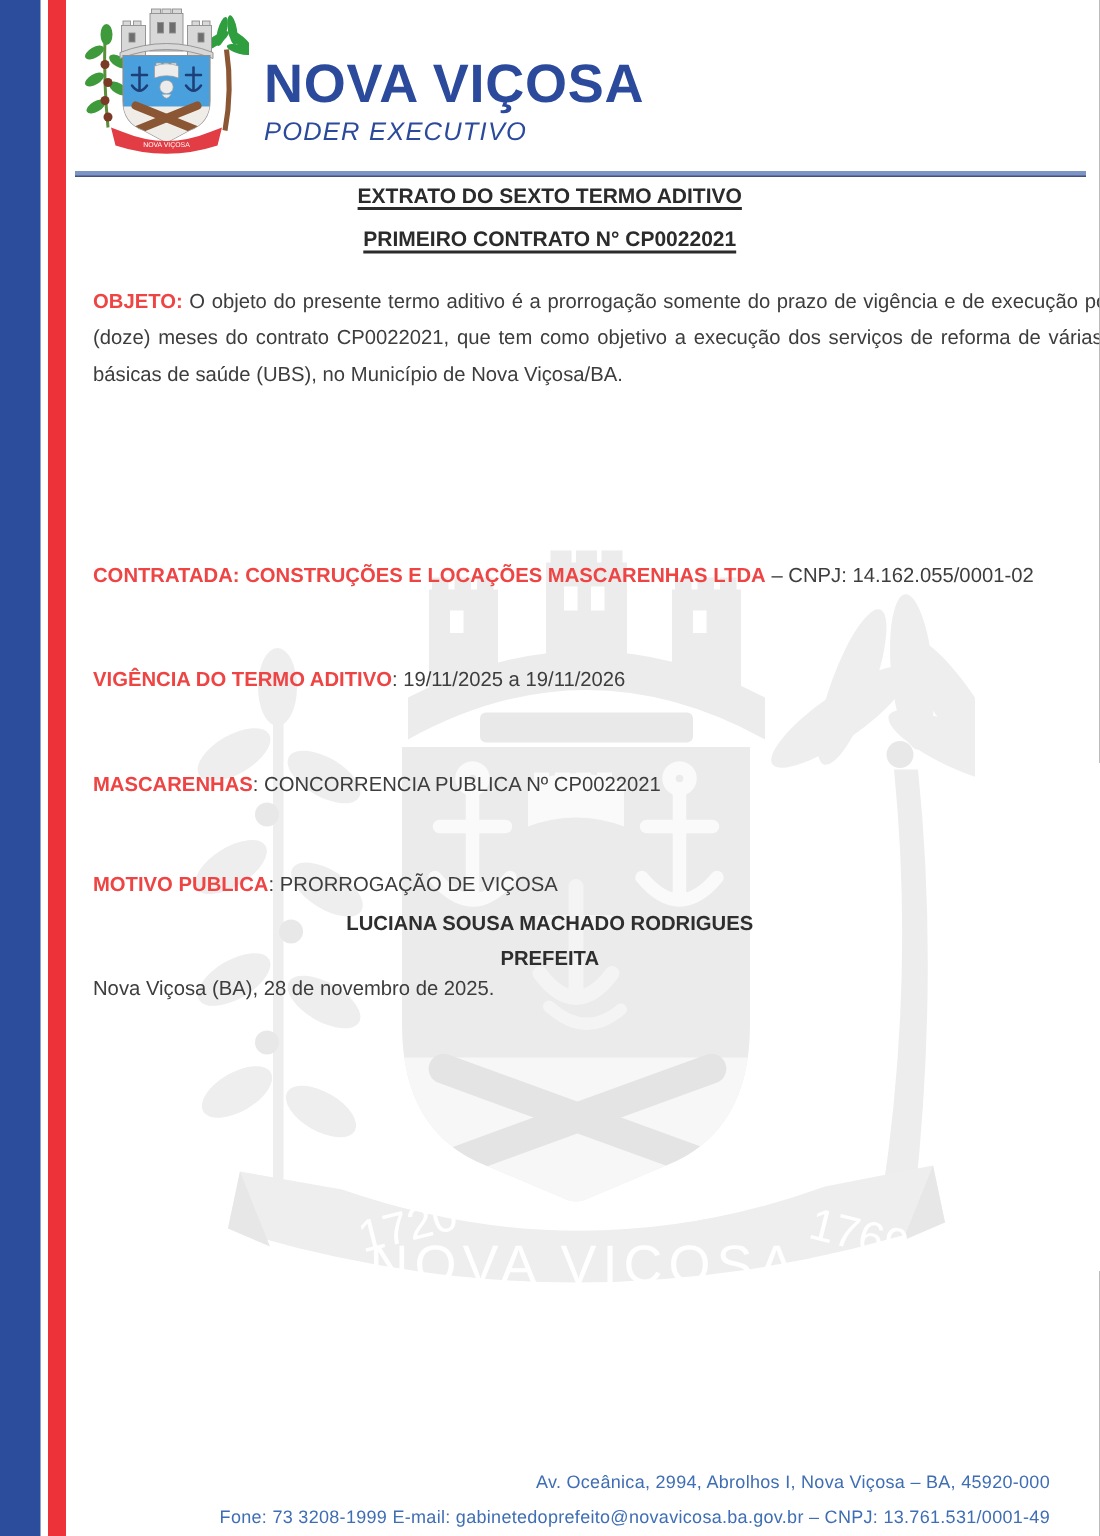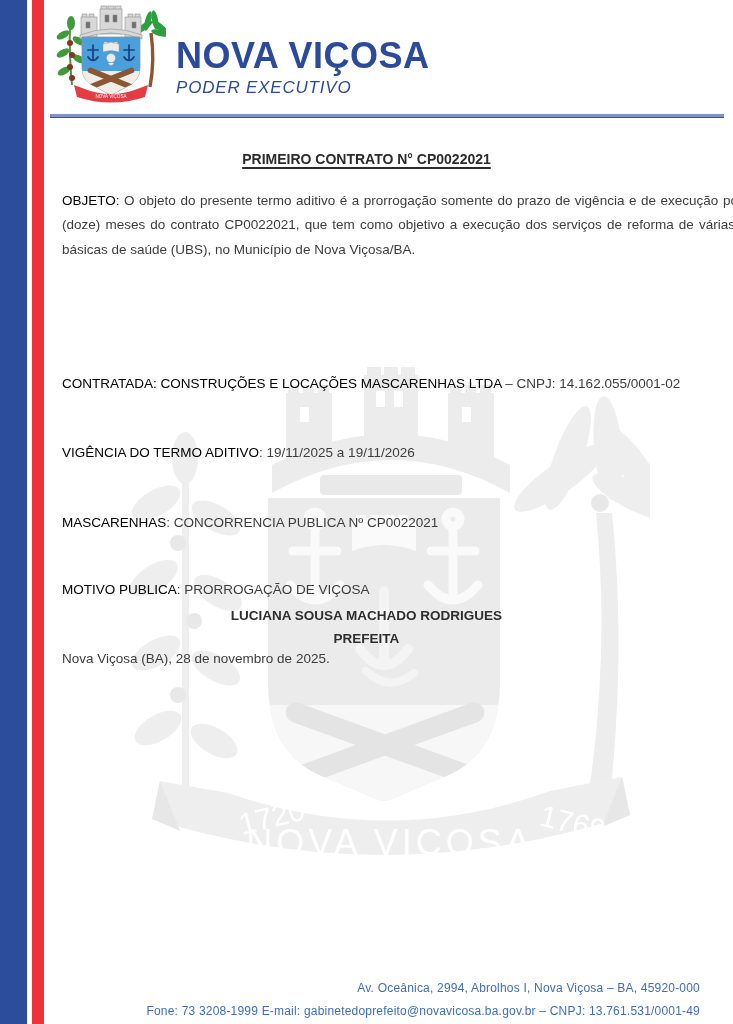--- a/index.html
+++ b/index.html
@@ -17,21 +17,21 @@
   .brand-subtitle{font-size:17px;font-weight:normal;font-style:italic;color:var(--brand-blue);
                   letter-spacing:0.8px;margin-top:5px;}
   .header-rule{position:absolute;left:50px;top:114px;width:674px;height:3px;
                background:var(--rule-blue);border-bottom:1.5px solid var(--rule-dark);}
   .doc-title{position:absolute;left:0;right:0;text-align:center;font-weight:bold;font-size:14px;
              color:#2b2b2b;text-decoration:underline;text-underline-offset:3px;
              text-decoration-thickness:1.5px;}
   .t1{top:122px;} .t2{top:151px;}
   .body-block{position:absolute;left:62px;right:61px;font-size:13.5px;color:var(--ink);}
   .justified{text-align:justify;line-height:24.3px;}
-  .b{font-weight:normal;color:#000000;}
+  .b{font-weight:bold;color:#ef4444;}
   .objeto{top:189px;}
   .l-contratada{top:303px;} .l-vigencia{top:357px;} .l-modalidade{top:412px;}
   .l-motivo{top:464px;} .l-date{top:518px;}
   .signature{position:absolute;left:0;right:0;top:604px;text-align:center;font-weight:bold;
              font-size:13.5px;line-height:23px;color:#2e2e2e;z-index:2;}
   .content{position:relative;z-index:2;}
   .watermark{position:absolute;left:130px;top:363px;width:520px;height:505px;z-index:1;}
   .footer{position:absolute;left:62px;right:33px;top:977px;text-align:right;
           color:var(--footer-blue);font-size:12px;line-height:23px;z-index:2;letter-spacing:0.2px;}
 </style>
@@ -224,20 +224,21 @@
         <text x="55" y="93" text-anchor="middle" font-size="4.6" fill="#ffffff" font-family="Liberation Sans, sans-serif">NOVA VIÇOSA</text>
       </g>
     </svg>
     <div class="wordmark">
       <div class="brand-title">NOVA VIÇOSA</div>
       <div class="brand-subtitle">PODER EXECUTIVO</div>
     </div>
     <div class="header-rule"></div>
   </div>
 
+  <div class="doc-title t1">EXTRATO DO SEXTO TERMO ADITIVO</div>
   <div class="doc-title t2">PRIMEIRO CONTRATO N° CP0022021</div>
 
   <div class="body-block justified objeto content"><span class="b">OBJETO:</span><span> O objeto do presente termo aditivo é a prorrogação somente do prazo de vigência e de execução por mais 12 (doze) meses do contrato CP0022021, que tem como objetivo a execução dos serviços de reforma de várias unidades básicas de saúde (UBS), no Município de Nova Viçosa/BA.</span></div>
 
   <div class="body-block l-contratada content"><span class="b">CONTRATADA: CONSTRUÇÕES E LOCAÇÕES MASCARENHAS LTDA</span><span> – CNPJ: 14.162.055/0001-02</span></div>
 
   <div class="body-block l-vigencia content"><span class="b">VIGÊNCIA DO TERMO ADITIVO</span><span>: 19/11/2025 a 19/11/2026</span></div>
 
   <div class="body-block l-modalidade content"><span class="b">MASCARENHAS</span><span>: CONCORRENCIA PUBLICA Nº CP0022021</span></div>
 

